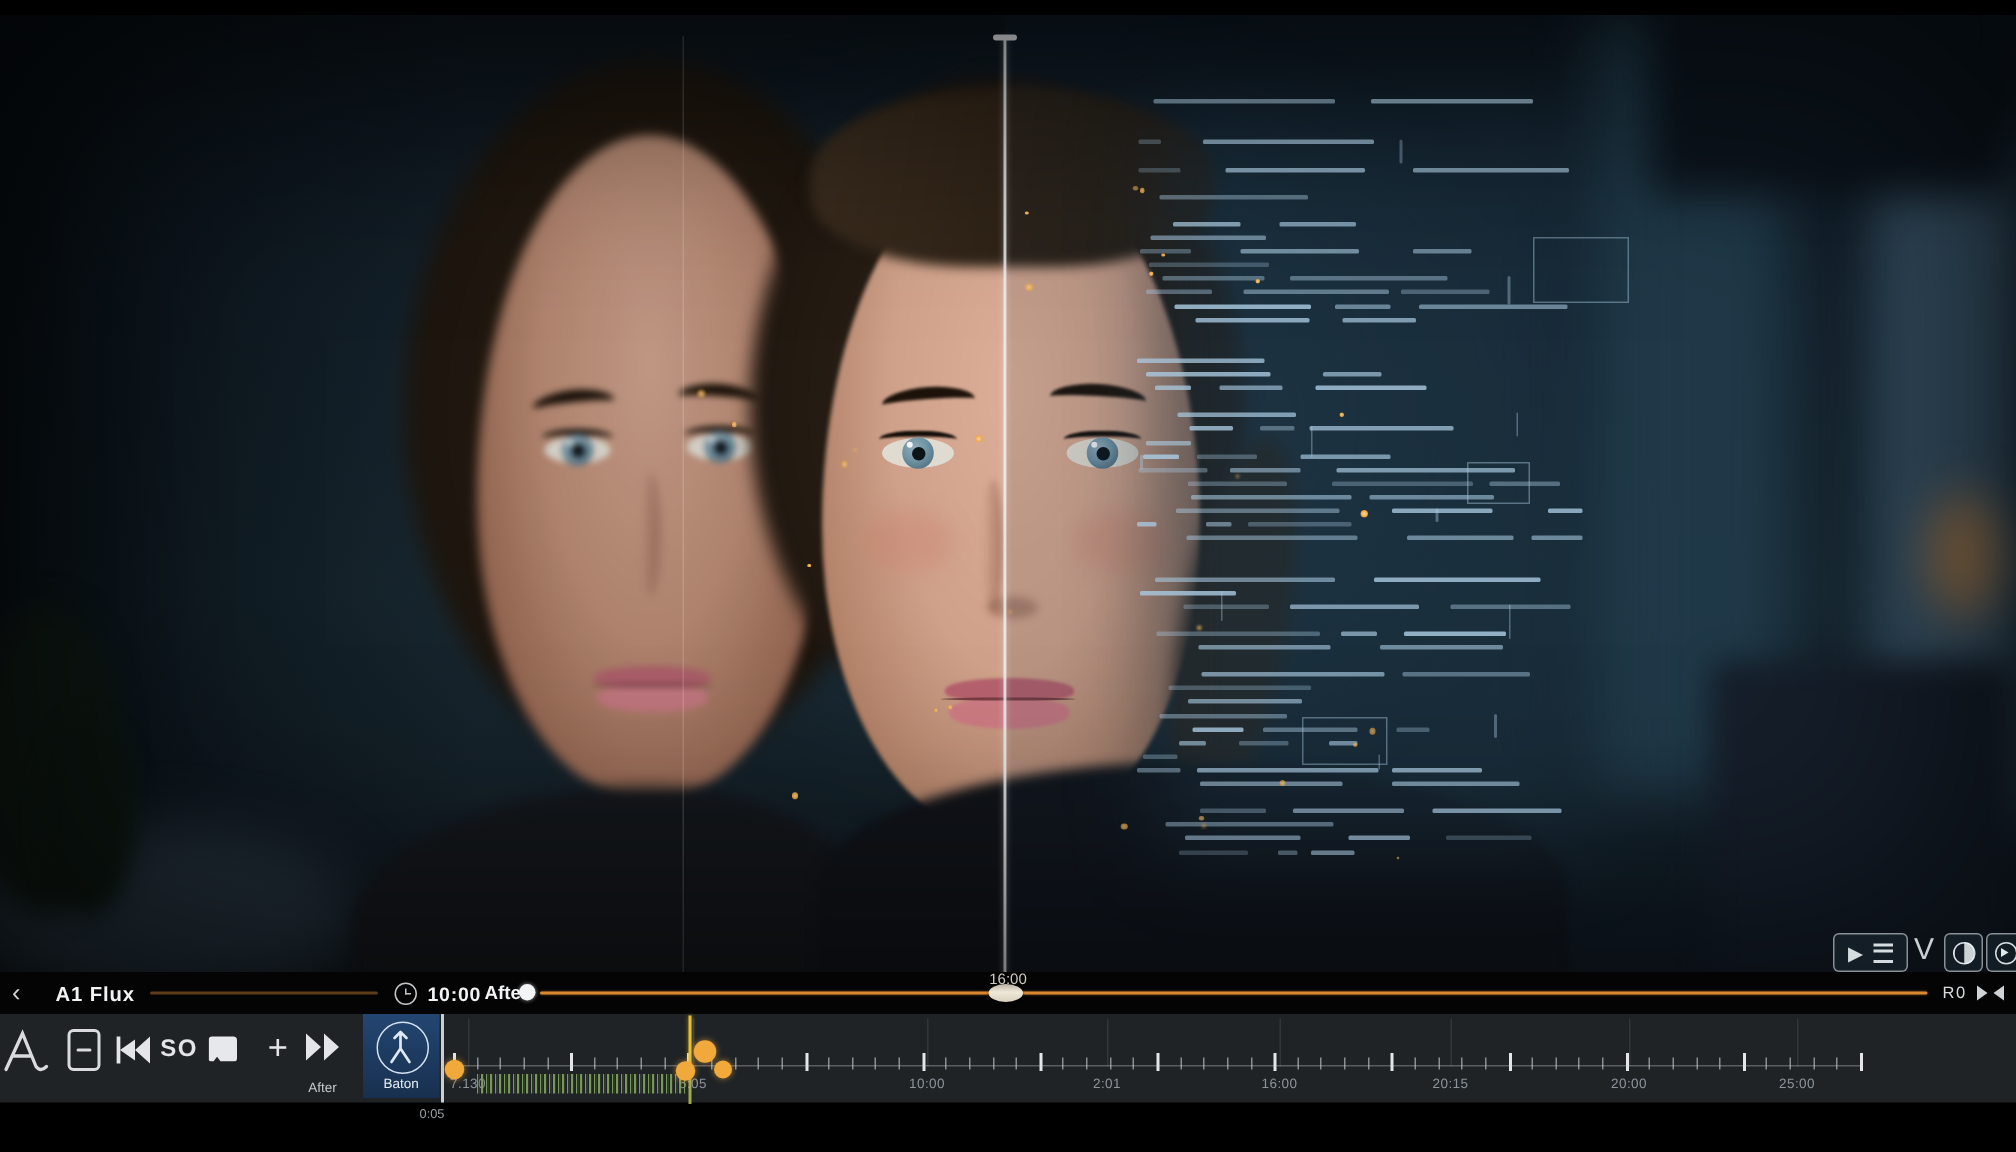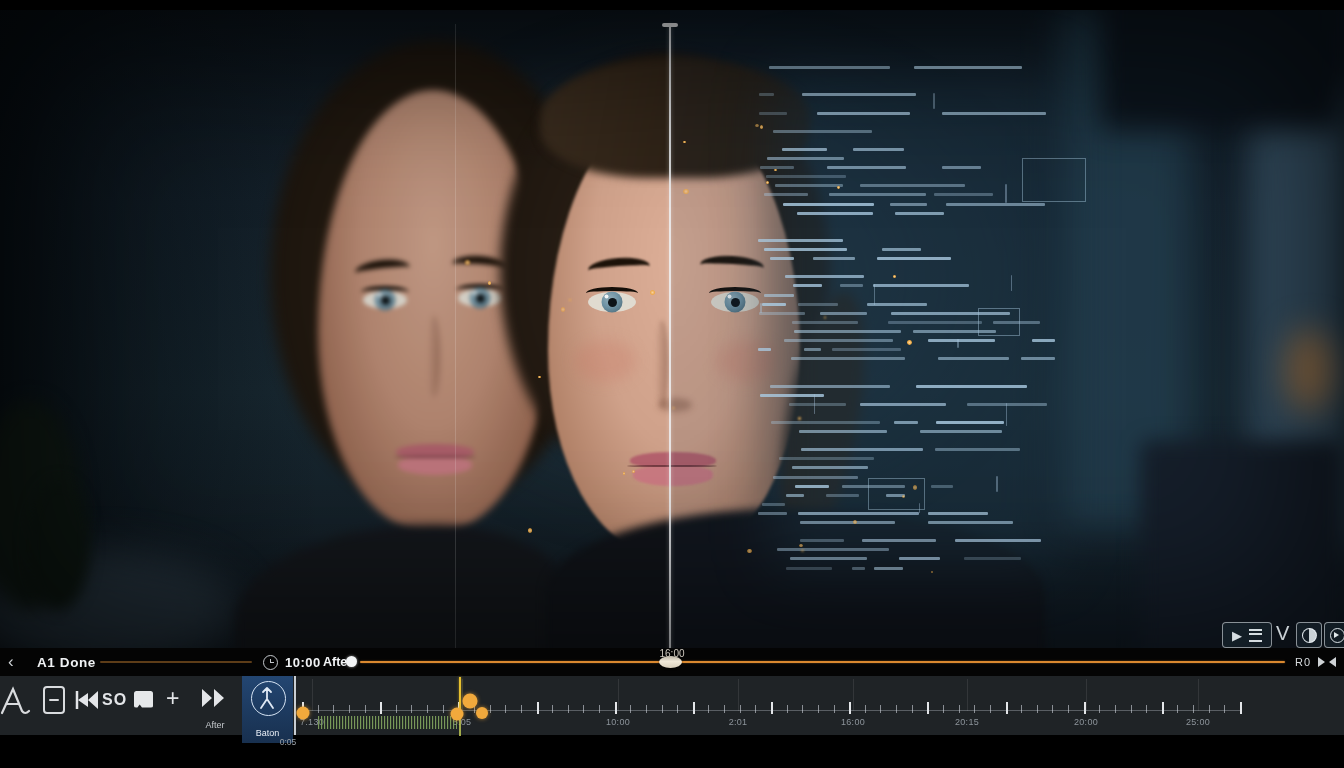--- a/index.html
+++ b/index.html
@@ -64,28 +64,28 @@
   #tp-pos-label{left:648px;top:0px;width:48px;text-align:center;font-size:10px;color:#cfc9bf;}
   #tp-knob{left:659px;top:8px;width:23px;height:12px;border-radius:50%;
      background:linear-gradient(180deg,#b9b2a4 0%,#efe8d8 45%,#d9d0bd 100%);box-shadow:0 1px 2px rgba(0,0,0,.7);}
   #tp-right-label{left:1295px;top:8px;font-size:11px;color:#d6dadd;letter-spacing:1px;}
   #collapse-ic{left:1318px;top:9px;width:18px;height:10px;}
   #collapse-ic::before{content:"";position:absolute;left:0;top:0;border-left:7px solid #cfd3d6;border-top:5px solid transparent;border-bottom:5px solid transparent;}
   #collapse-ic::after{content:"";position:absolute;right:0;top:0;border-right:7px solid #cfd3d6;border-top:5px solid transparent;border-bottom:5px solid transparent;}
 
   
   #tlbar{left:0;top:676px;width:1344px;height:59px;background:#1f2326;}
-  .tool{position:absolute;color:#d9dbde;display:flex;align-items:center;justify-content:flex-start;}
+  .tool{position:absolute;color:#d9dbde;display:flex;align-items:center;justify-content:flex-end;}
   .tool svg{display:block;}
   #tool-skip-text{font-size:16px;font-weight:bold;letter-spacing:1px;color:#e3e5e8;}
   #tool-plus{font-size:23px;font-weight:400;color:#e3e5e8;}
   #bookmark-ic{width:19px;height:17px;background:#e6e8ea;border-radius:2.5px;
      clip-path:polygon(0 0,100% 0,100% 100%,42% 100%,30% 82%,18% 100%,0 100%);}
   .tool-label{position:absolute;font-size:9px;color:#c4c8cc;}
-  #baton-btn{left:242px;top:676px;width:51px;height:67px;background:linear-gradient(180deg,#234672,#18304f);}
+  #baton-btn{left:242px;top:676px;width:51px;height:56px;background:linear-gradient(180deg,#234672,#18304f);}
   #baton-circle{position:absolute;left:9px;top:5px;width:33px;height:33px;border:1.6px solid #d4e2f2;border-radius:50%;}
   #baton-label{position:absolute;left:0;width:51px;bottom:5px;text-align:center;font-size:9px;color:#e8eef6;}
   #tl-separator{left:294px;top:676px;width:2px;height:59px;background:#c9ced3;}
   .tick{position:absolute;background:rgba(225,231,238,.55);width:1px;}
   .tick.major{background:rgba(250,252,255,.9);width:2px;}
   .gridline{position:absolute;width:1px;background:rgba(255,255,255,.09);}
   #tick-base{left:302px;top:710px;width:938px;height:1px;background:rgba(210,220,230,.32);}
   .rlabel{position:absolute;top:717px;font-size:9px;color:#8d949b;transform:translateX(-50%);letter-spacing:.3px;}
   #waveform{left:318px;top:716px;width:139px;height:13px;
     background:repeating-linear-gradient(90deg,rgba(125,158,92,.95) 0 1px,rgba(70,95,52,.35) 1px 2px,rgba(0,0,0,0) 2px 3px);}
@@ -319,21 +319,21 @@
     <div class="vc-box" style="left:1296px;top:612px;width:24px;">
       <span class="half-circle"></span>
     </div>
     <div class="vc-box" style="left:1324px;top:612px;width:24px;">
       <span class="sync-circle"></span>
     </div>
   </div>
 
   <div id="transport" class="abs">
     <div id="back-btn" class="abs"><span>‹</span></div>
-    <div id="tp-title" class="abs">A1 Done</div>
+    <div id="tp-title" class="abs">A1 Flux</div>
     <div id="dim-line" class="abs"></div>
     <div id="clock-ic" class="abs">
         <i></i>
         <b></b>
       </div>
     <div id="tp-time" class="abs">10:00</div>
     <div id="tp-after" class="abs">After</div>
     <div id="after-dot" class="abs"></div>
     <div id="tp-line" class="abs"></div>
     <div id="tp-pos-label" class="abs">16:00</div>

